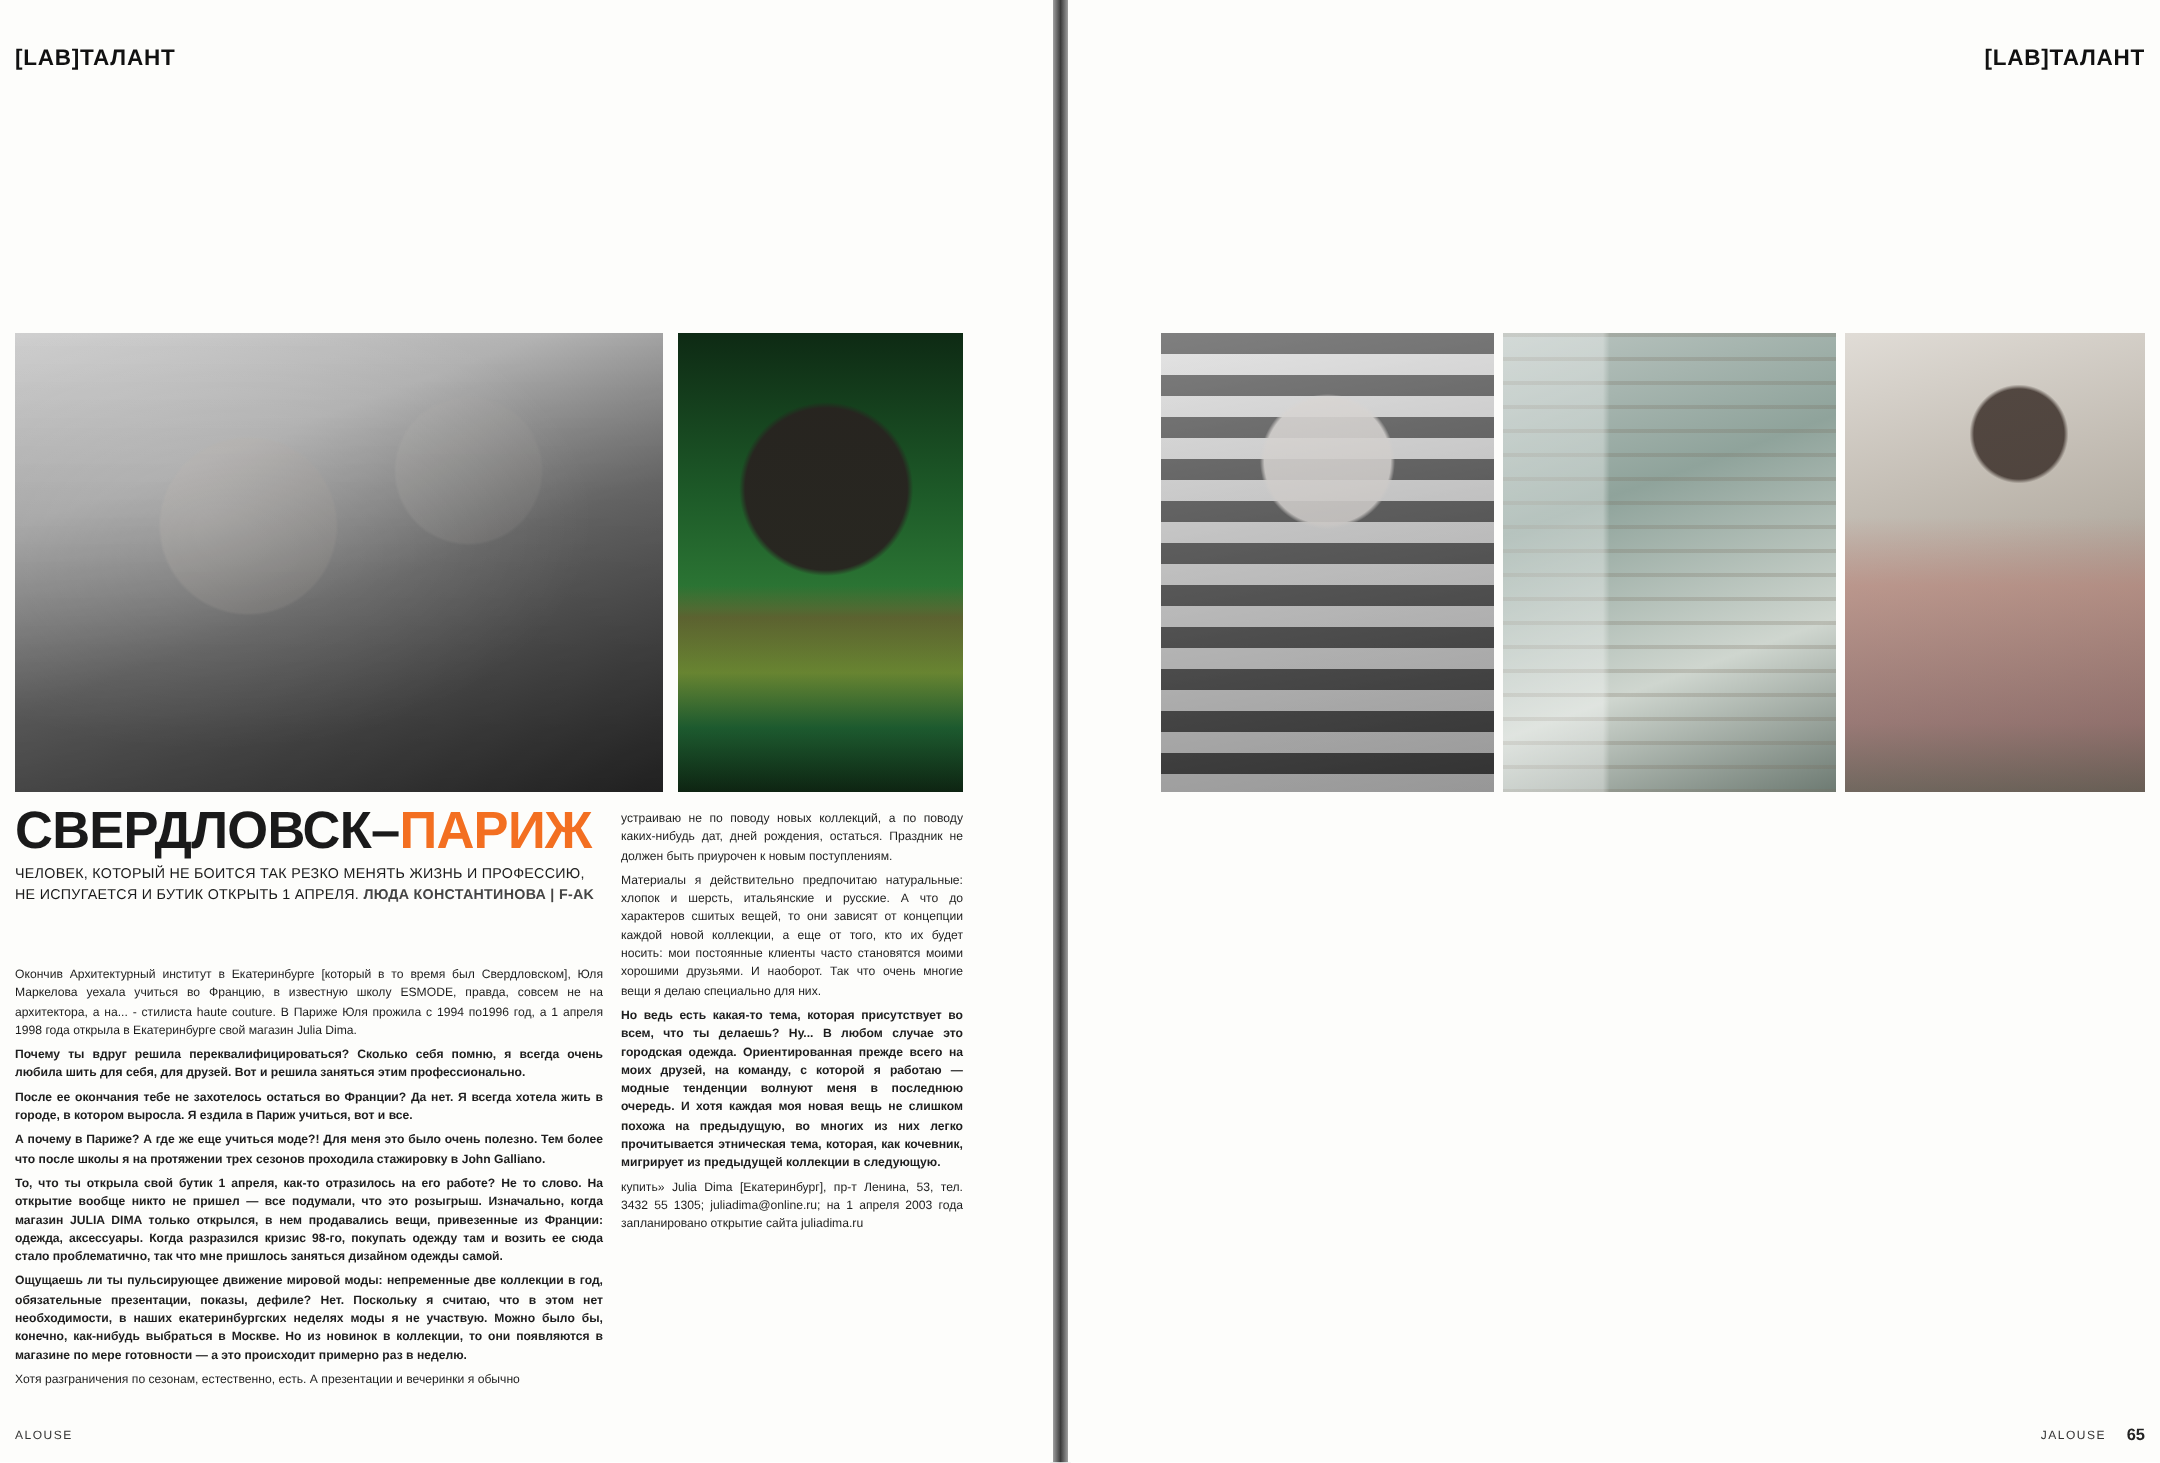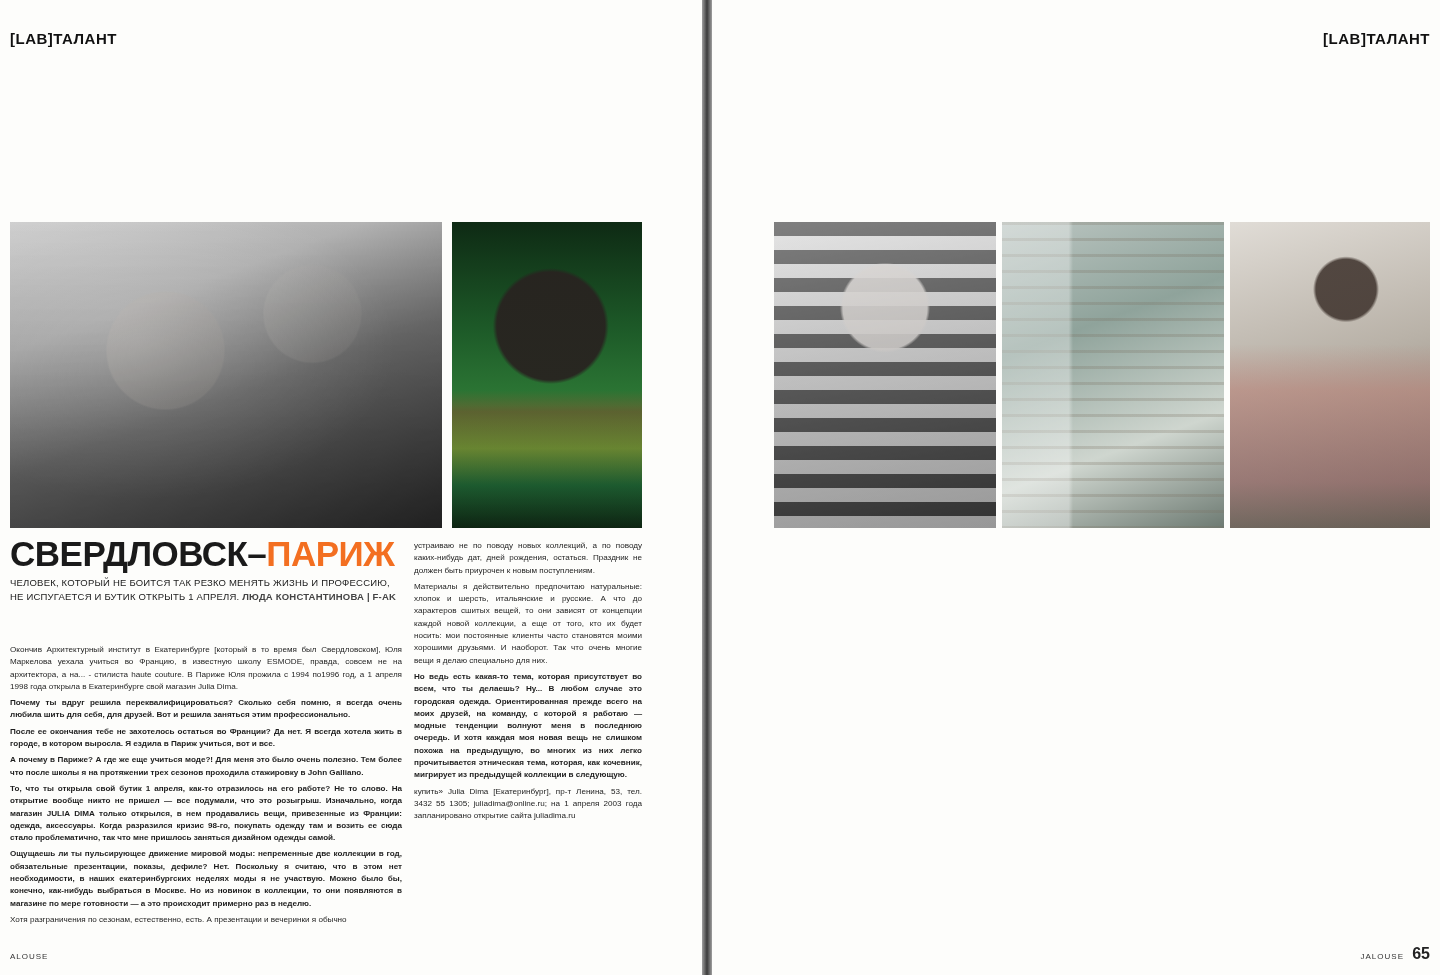--- a/index.html
+++ b/index.html
@@ -169,21 +169,21 @@
     bottom: 14px;
     font-size: 8px;
     letter-spacing: 1px;
     color: #333;
   }
   .footer-left { left: 10px; }
   .folio {
     position: absolute;
     bottom: 12px;
     right: 10px;
-    font-size: 16px;
+    font-size: 11px;
     font-weight: bold;
     color: #222;
   }
   .folio-label {
     position: absolute;
     bottom: 14px;
     right: 36px;
     font-size: 8px;
     letter-spacing: 1px;
     color: #333;

